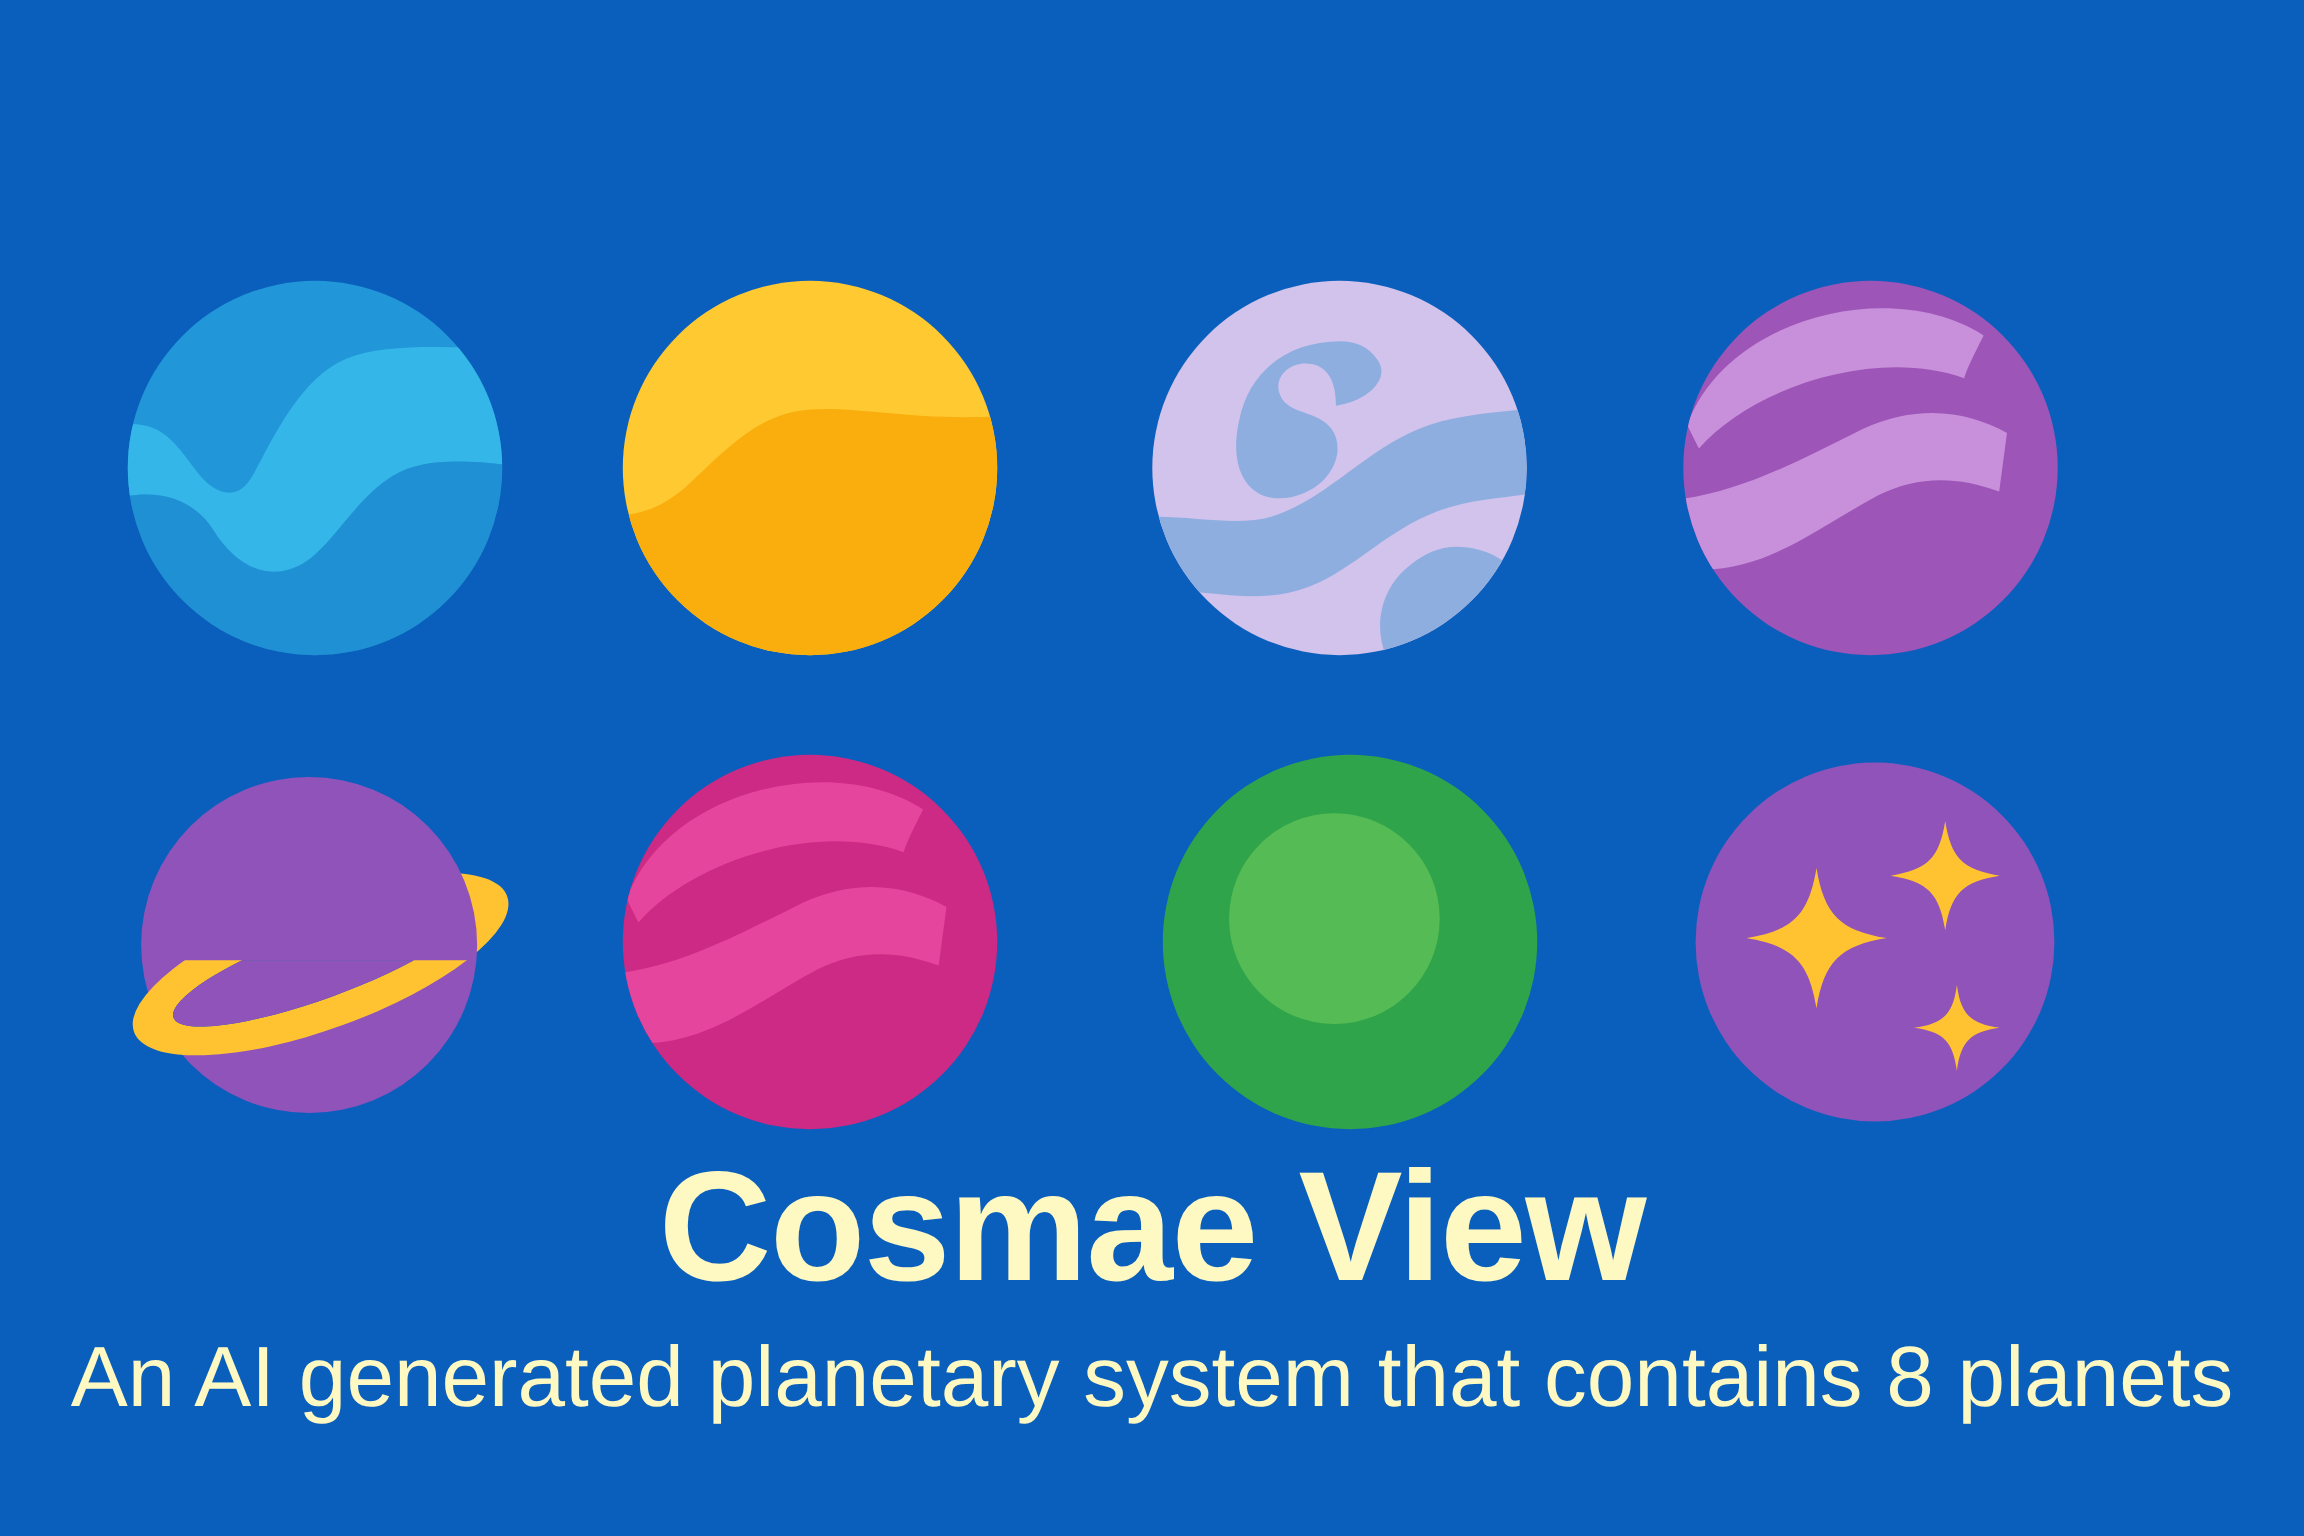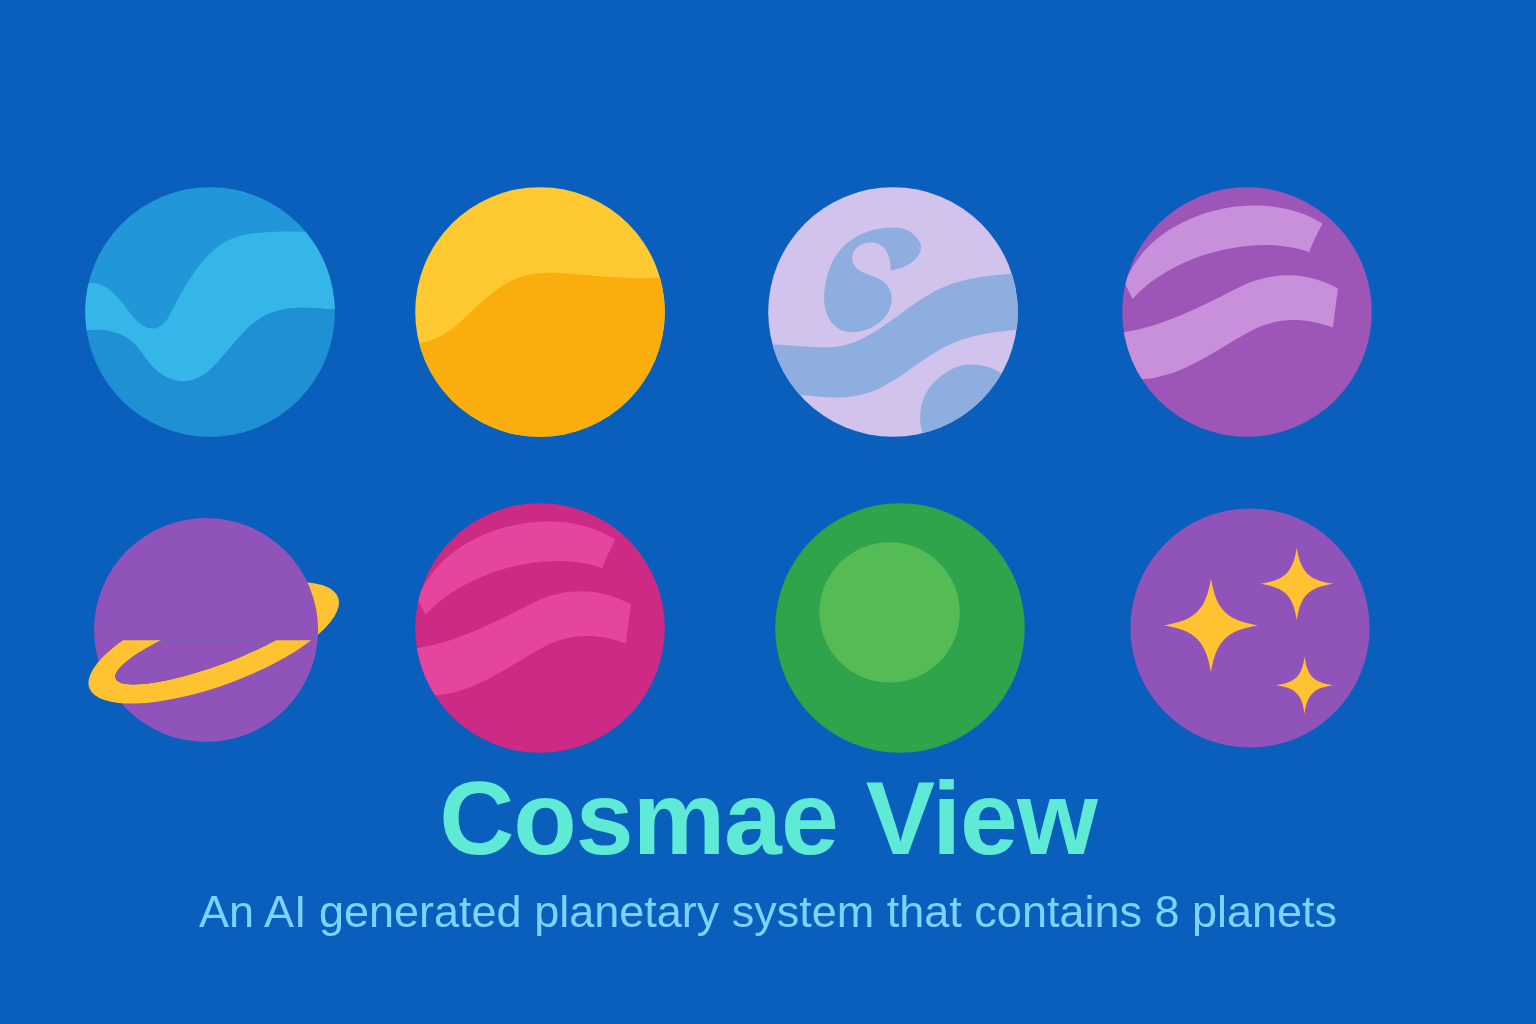--- a/index.html
+++ b/index.html
@@ -72,32 +72,32 @@
   
   .title-block {
     position: absolute;
     left: 0;
     top: 762px;
     width: 1536px;
     text-align: center;
   }
   .poster-title {
     margin: 0;
-    color: #5eead4;
+    color: #fef9c3;
     font-family: "Liberation Sans", sans-serif;
     font-size: 104px;
     font-weight: 700;
     letter-spacing: -1px;
     line-height: 1.08;
   }
   .poster-subtitle {
     margin: 12px 0 0 0;
-    color: #7dd3fc;
+    color: #fef9c3;
     font-family: "Liberation Sans", sans-serif;
-    font-size: 45px;
+    font-size: 57px;
     font-weight: 400;
     line-height: 1.15;
   }
 </style>
 </head>
 <body style="background: rgb(11, 95, 188);">
 
 <div id="poster" style="background: rgb(11, 95, 188);">
 
   <div class="planet-grid">

